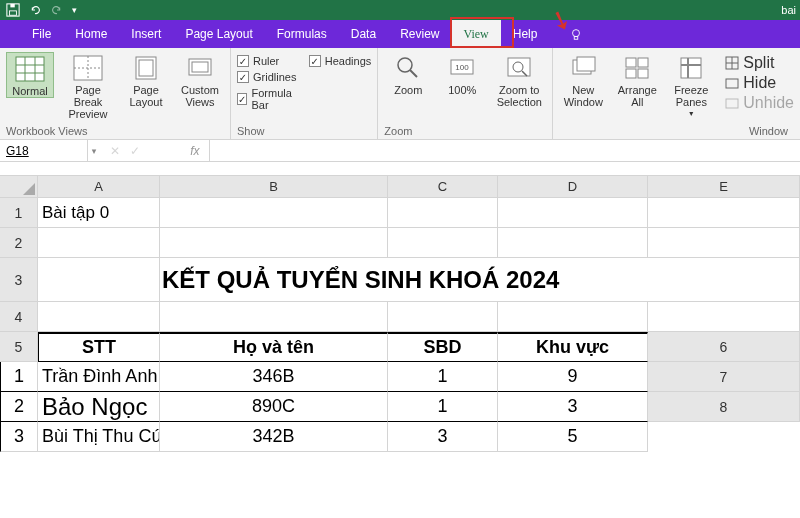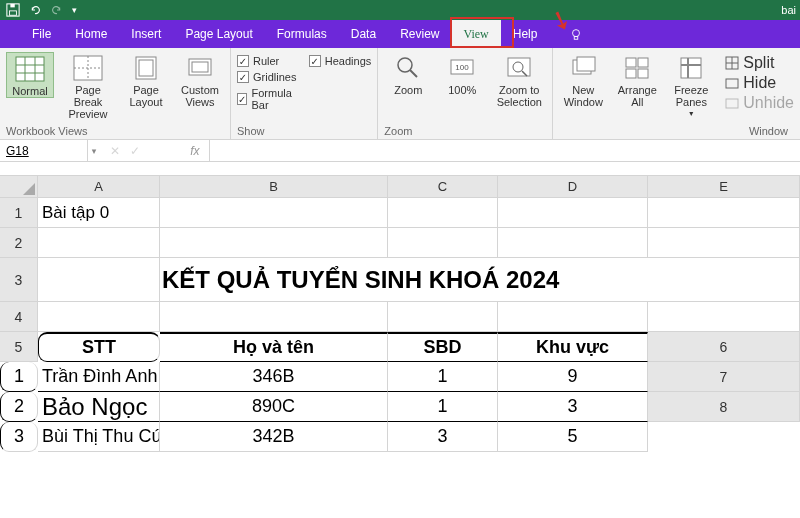--- a/index.html
+++ b/index.html
@@ -53,21 +53,21 @@
   .row-h3 { height:44px;}
   .row-h4 { height:30px;}
   .row-h5 { height:30px;}
   .row-h6 { height:30px;}
   .row-h7 { height:30px;}
   .row-h8 { height:30px;}
 
   .title-span { grid-column: 3 / span 4; font-size:24px; font-weight:bold; display:flex; align-items:center; border-right:1px solid #d4d4d4; border-bottom:1px solid #d4d4d4; padding-left:2px;}
   .thead { font-weight:bold; border-top:2px solid #000; border-bottom:1px solid #000; font-size:18px;}
   .tb { border-bottom:1px solid #000;}
-  .tl { border-left:1px solid #000;border-radius:9px;}
+  .tl { border-left:1px solid #000;}
 
   .selectall { background:#e6e6e6; border-right:1px solid #d4d4d4; border-bottom:1px solid #d4d4d4; position:relative;}
   .selectall::after { content:""; position:absolute; bottom:2px; right:2px; border:6px solid transparent; border-right-color:#aaa; border-bottom-color:#aaa;}
 
   svg { display:block;}
 </style>
 </head>
 <body>
 
 <div class="titlebar">

